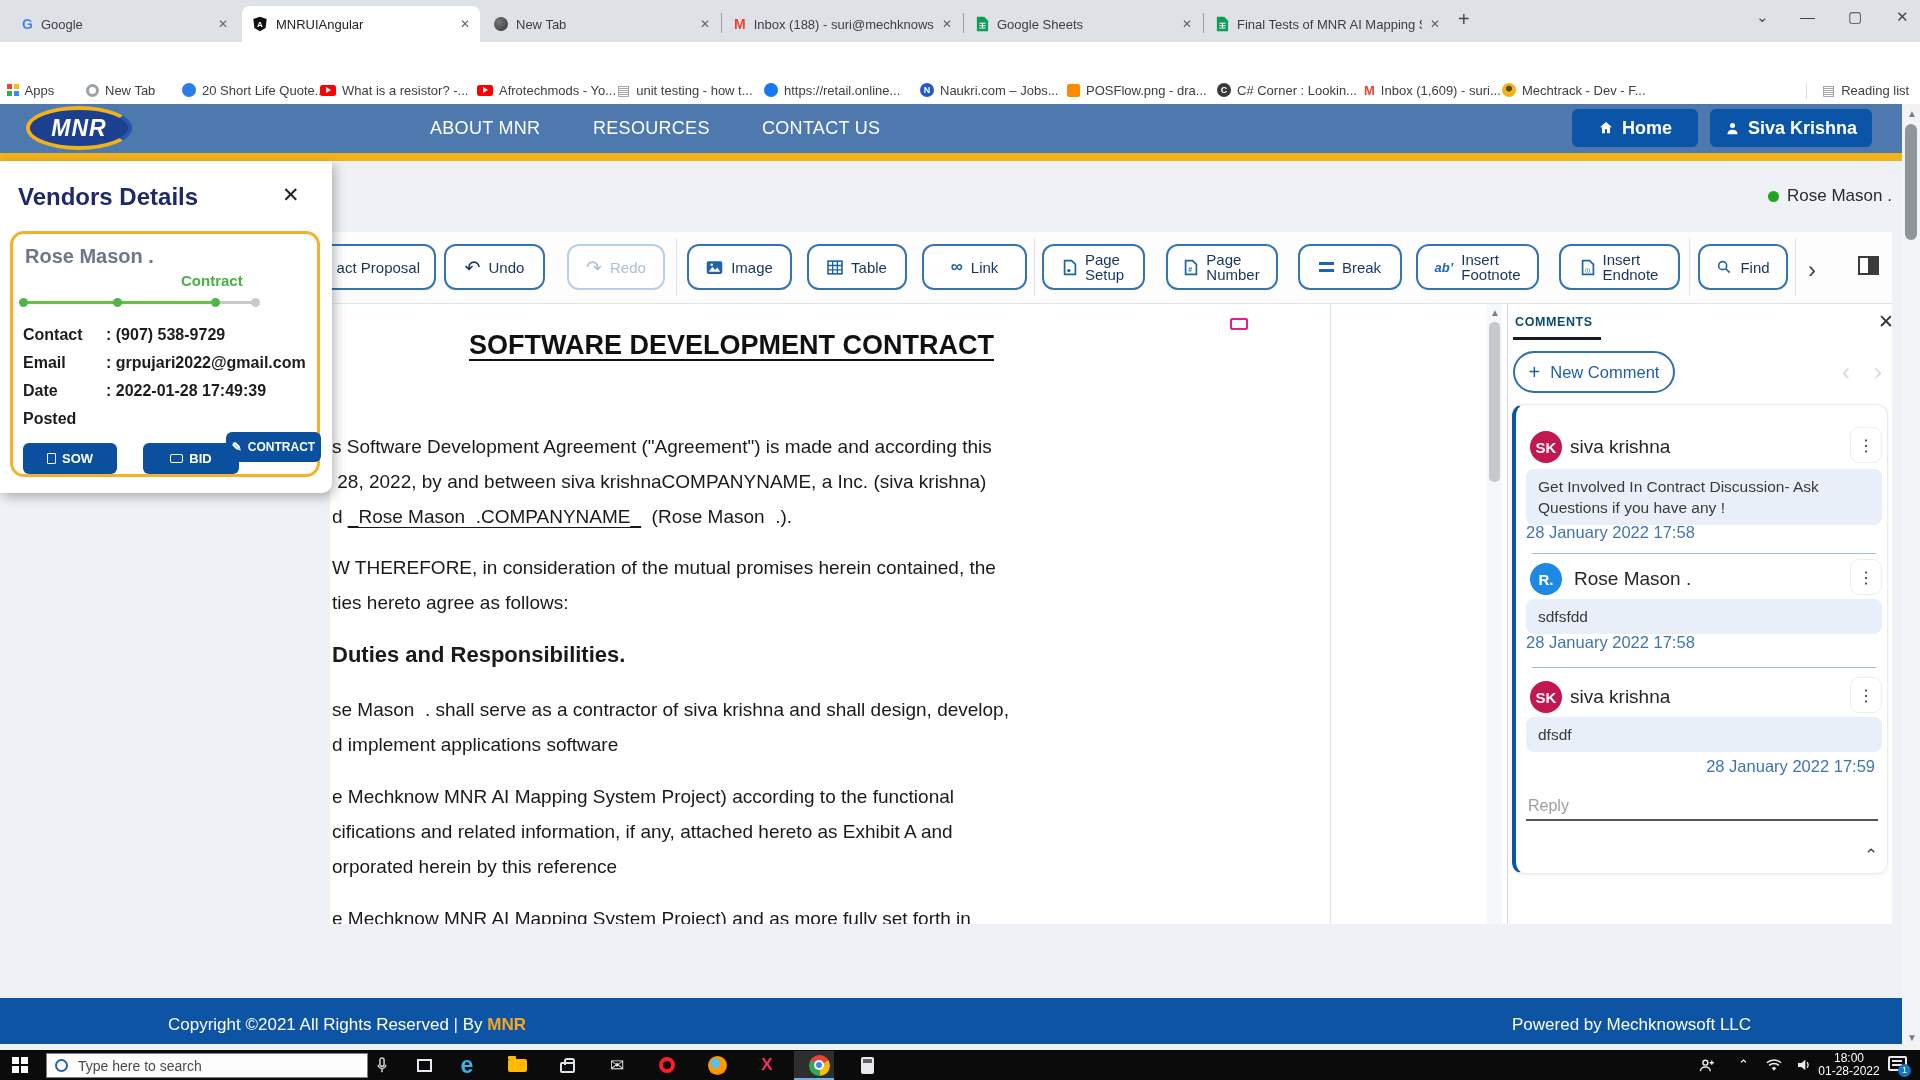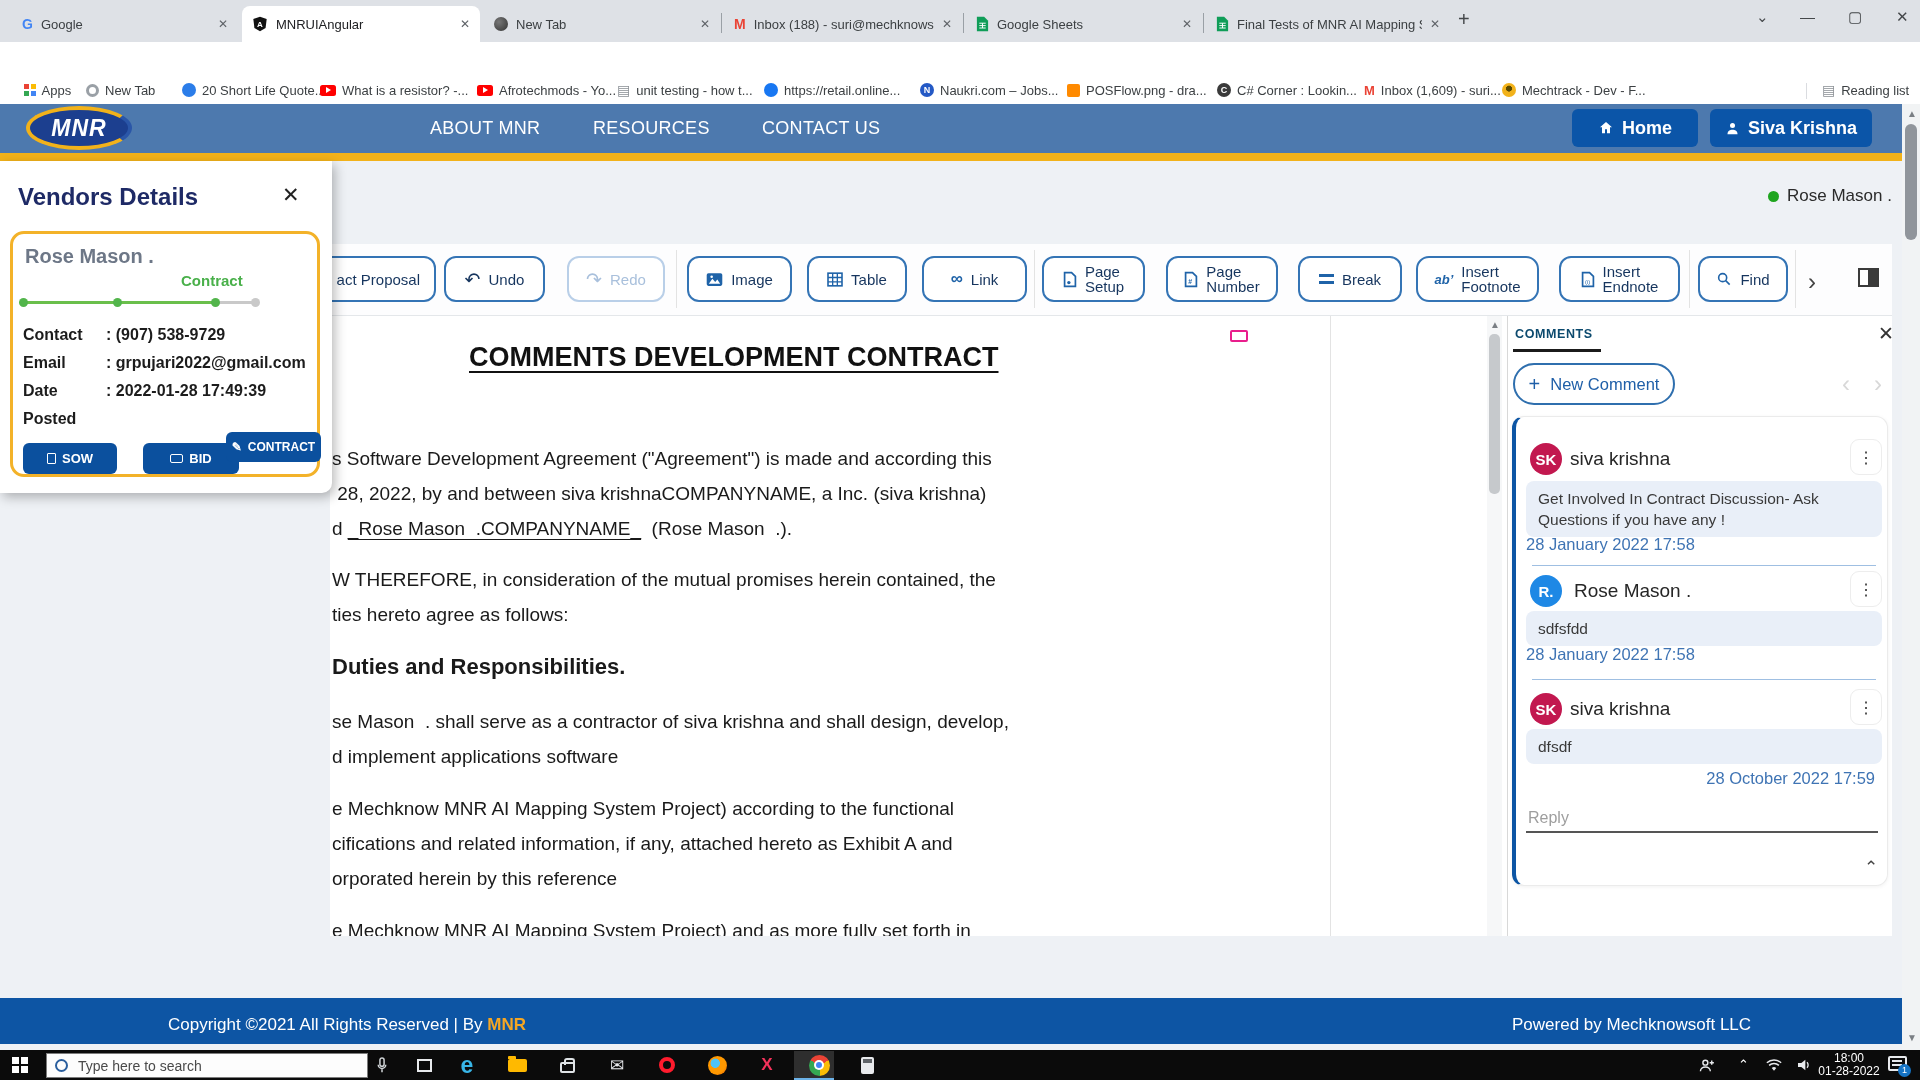--- a/index.html
+++ b/index.html
@@ -60,21 +60,21 @@
   .vname { left:12px; top:11px; font-size:20px; font-weight:bold; color:#6d7787; }
   .vstage { left:168px; top:38px; font-size:15px; font-weight:bold; color:#49b04a; }
   .sline { top:67px; height:3px; }
   .sdot { top:64px; width:9px; height:9px; border-radius:50%; }
   .vrow { font-size:16px; font-weight:bold; color:#1c1c1c; }
   .vbtn { top:209px; height:31px; background:#0b509e; border-radius:6px; color:#fff; font-size:13px; font-weight:bold; display:flex; align-items:center; justify-content:center; gap:6px; cursor:pointer; }
   .sowico { width:9px; height:11px; border:1.5px solid #fff; border-radius:1px; }
   .bidico { width:13px; height:9px; border:1.5px solid #fff; border-radius:2px; }
 
   
-  .content { left:330px; top:244px; width:1562px; height:692px; background:#fff; overflow:hidden; }
+  .content { left:330px; top:232px; width:1562px; height:692px; background:#fff; overflow:hidden; }
   .tbar { left:0; top:0; width:1562px; height:72px; border-bottom:1px solid #e4e7ea; background:#fdfdfe; }
   .tbtn { top:12px; height:46px; border:2px solid #3474b5; border-radius:12px; background:#fff; color:#16355e; font-size:15px; display:flex; align-items:center; justify-content:center; gap:8px; cursor:pointer; }
   .tbtn.two { flex-direction:row; }
   .tbtn .l2 { display:flex; flex-direction:column; line-height:15px; text-align:left; }
   .tbtn.dis { border-color:#b9cfe8; color:#a9c0dc; }
   .tbtn.dis svg path, .tbtn.dis { stroke:#a9c0dc; }
   .tsep { top:6px; width:1px; height:58px; background:#e3e3e3; }
   .tchev { top:24px; color:#444; font-size:24px; cursor:pointer; }
   .paneltoggle { top:24px; width:21px; height:19px; border:2px solid #3a3a3a; background:#fff; cursor:pointer; }
   .paneltoggle::after { content:""; position:absolute; right:0; top:0; width:9px; height:15px; background:#3a3a3a; }
@@ -238,21 +238,21 @@
         <path d="M9.5 3.5a2.5 2.5 0 015 0H20v5.5a2.5 2.5 0 010 5V20h-5.5a2.5 2.5 0 01-5 0H4v-5.5a2.5 2.5 0 010-5V3.5z" fill="#5f6368"></path>
       </svg>
     <div class="abs paused">
       <span class="pc"></span>
       <span class="ptxt">Paused</span>
     </div>
     <span class="abs" style="left:1902px;top:49px;font-size:17px;color:#414549;">⋮</span>
   </div>
 
   <div class="abs bmbar">
-    <div class="abs bm" style="left:24px;">
+    <div class="abs bm" style="left:7px;">
       <span class="appsgrid">
           <i style="background:#ea4335;"></i>
           <i style="background:#fbbc04;"></i>
           <i style="background:#34a853;"></i>
           <i style="background:#4285f4;"></i>
         </span>
       <span>Apps</span>
     </div>
     <div class="abs bm" style="left:86px;">
       <span class="gring"></span>
@@ -411,21 +411,21 @@
       <svg width="16" height="16" viewBox="0 0 24 24">
           <circle cx="10" cy="10" r="6" stroke="#1f63a8" stroke-width="2.4" fill="none"></circle>
           <path d="M14.5 14.5l6 6" stroke="#1f63a8" stroke-width="2.4"></path>
         </svg>
       <span>Find</span>
     </div>
     <div class="abs tsep" style="left:1465px;"></div>
     <span class="abs tchev" style="left:1478px;">›</span>
     <div class="abs paneltoggle" style="left:1528px;"></div>
 
-    <div class="abs doctitle" style="left:139px;">COMMENTS DEVELOPMENT CONTRACT</div>
+    <div class="abs doctitle" style="left:139px;">SOFTWARE DEVELOPMENT CONTRACT</div>
     <div class="abs cmark"></div>
 
     <div class="abs dline" style="top:204px;">s Software Development Agreement ("Agreement") is made and according this</div>
     <div class="abs dline" style="top:239px;"> 28, 2022, by and between siva krishnaCOMPANYNAME, a Inc. (siva krishna)</div>
     <div class="abs dline" style="top:325px;">W THEREFORE, in consideration of the mutual promises herein contained, the</div>
     <div class="abs dline" style="top:274px;"><span>d </span><span class="uline">_Rose Mason  .COMPANYNAME_</span><span>  (Rose Mason  .).</span></div>
     <div class="abs dline" style="top:360px;">ties hereto agree as follows:</div>
     <div class="abs dline dhead" style="top:410px;">Duties and Responsibilities.</div>
     <div class="abs dline" style="top:467px;">se Mason  . shall serve as a contractor of siva krishna and shall design, develop,</div>
     <div class="abs dline" style="top:502px;">d implement applications software</div>
@@ -473,21 +473,21 @@
       <div class="abs cbubble" style="top:194px;">sdfsfdd</div>
       <span class="abs cdate" style="left:10px;top:228px;">28 January 2022 17:58</span>
       <div class="abs chr" style="top:262px;"></div>
 
       <div class="abs avatar" style="left:14px;top:276px;background:#c2184f;">SK</div>
       <span class="abs cname" style="left:54px;top:281px;">siva krishna</span>
       <div class="abs cmenu" style="left:334px;top:272px;">
           <span>⋮</span>
         </div>
       <div class="abs cbubble" style="top:312px;">dfsdf</div>
-      <span class="abs cdate" style="right:12px;top:352px;">28 October 2022 17:59</span>
+      <span class="abs cdate" style="right:12px;top:352px;">28 January 2022 17:59</span>
 
       <input class="abs replyin" placeholder="Reply" style="">
       <span class="abs upchev">⌃</span>
     </div>
 
     <div class="abs sbline"></div>
     <div class="abs sbico" style="left:1428px;background:#d8d8d8;">
         <span>▤</span>
       </div>
     <div class="abs sbico" style="left:1470px;">

